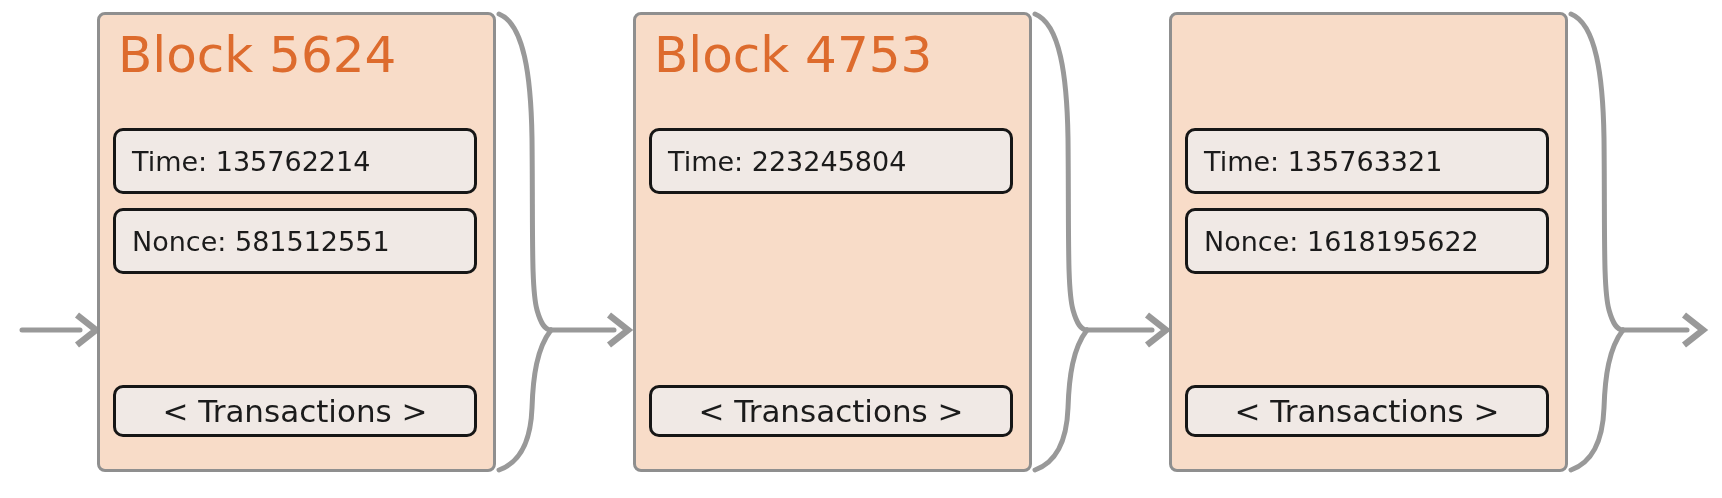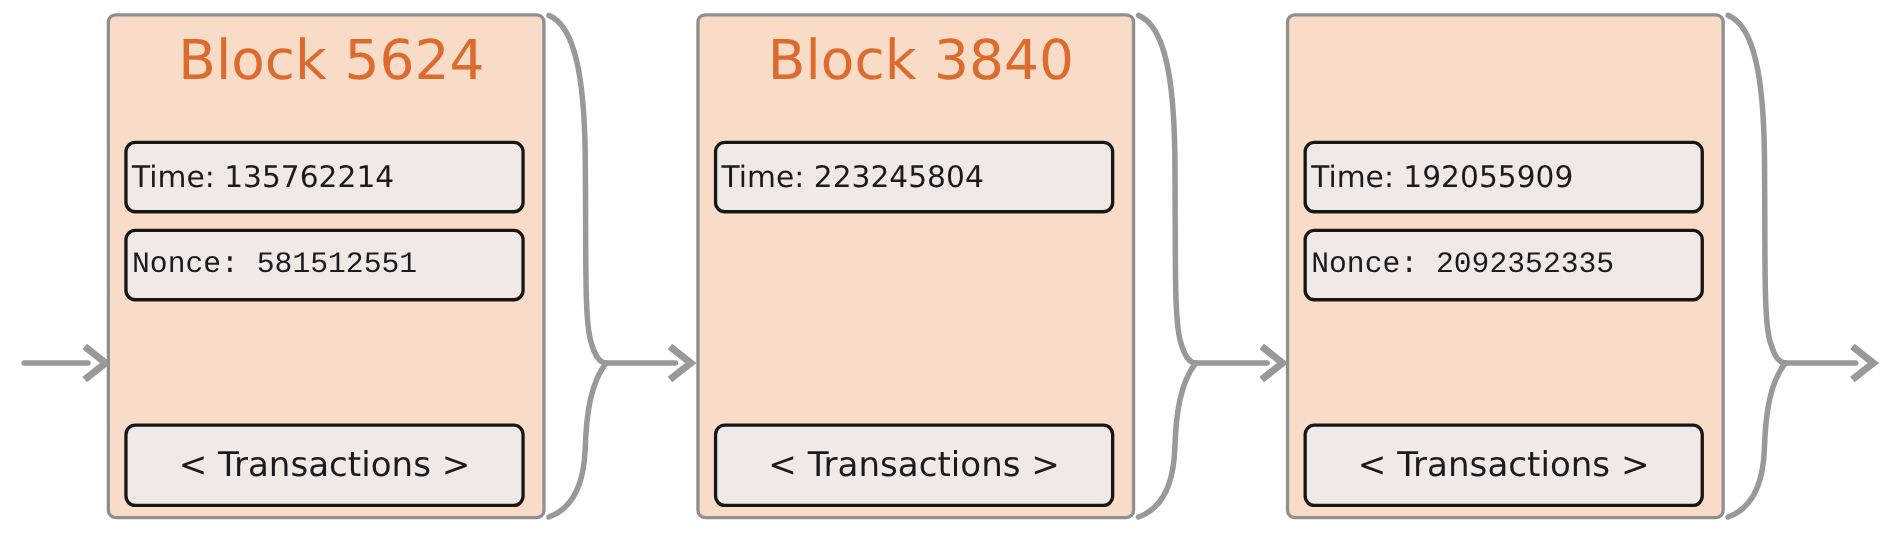--- a/index.html
+++ b/index.html
@@ -25,36 +25,35 @@
   .block {
     position:absolute; top:12px; width:399px; height:460px;
     background:var(--block_fill);
     border:3px solid var(--block_border);
     border-radius:8px;
   }
   .block-title {
     position:absolute; top:12px; left:18px;
     font-size:50px; line-height:1.15; color:var(--accent_orange);
     white-space:nowrap;
-    margin-left:44px;
   }
   .field {
     position:absolute; left:13px; width:364px; height:66px;
     background:var(--field_fill);
     border:3px solid var(--field_border);
     border-radius:10px;
     display:flex; align-items:center;
-    padding:0 4px;
+    padding:0 16px;
     font-size:27px; color:var(--text_color);
     white-space:nowrap;
   }
   .field.time  { top:113px; }
-  .field.nonce { top:193px;font-family:Liberation Mono, monospace; }
+  .field.nonce { top:193px; }
   .field.prev  { top:283px; }
-  .field.tx    { top:370px; height:76px; justify-content:center; font-size:31px; }
+  .field.tx    { top:370px; height:52px; justify-content:center; font-size:31px; }
 </style>
 </head>
 <body>
 
 <div class="canvas">
 
   <svg class="connector-layer" width="1722" height="498" viewBox="0 0 1722 498" xmlns="http://www.w3.org/2000/svg">
 
     <g class="connector">
       <line x1="22" y1="330" x2="80" y2="330"></line>
@@ -84,24 +83,24 @@
   </svg>
 
   <div class="block" style="left:97px">
     <div class="block-title">Block 5624</div>
     <div class="field time">Time: 135762214</div>
     <div class="field nonce">Nonce: 581512551</div>
     <div class="field tx">&lt; Transactions &gt;</div>
   </div>
 
   <div class="block" style="left:633px">
-    <div class="block-title">Block 3840</div>
+    <div class="block-title">Block 4753</div>
     <div class="field time">Time: 223245804</div>
     <div class="field tx">&lt; Transactions &gt;</div>
   </div>
 
   <div class="block" style="left:1169px">
-    <div class="field time">Time: 192055909</div>
-    <div class="field nonce">Nonce: 2092352335</div>
+    <div class="field time">Time: 135763321</div>
+    <div class="field nonce">Nonce: 1618195622</div>
     <div class="field tx">&lt; Transactions &gt;</div>
   </div>
 
 </div>
 
 </body></html>

